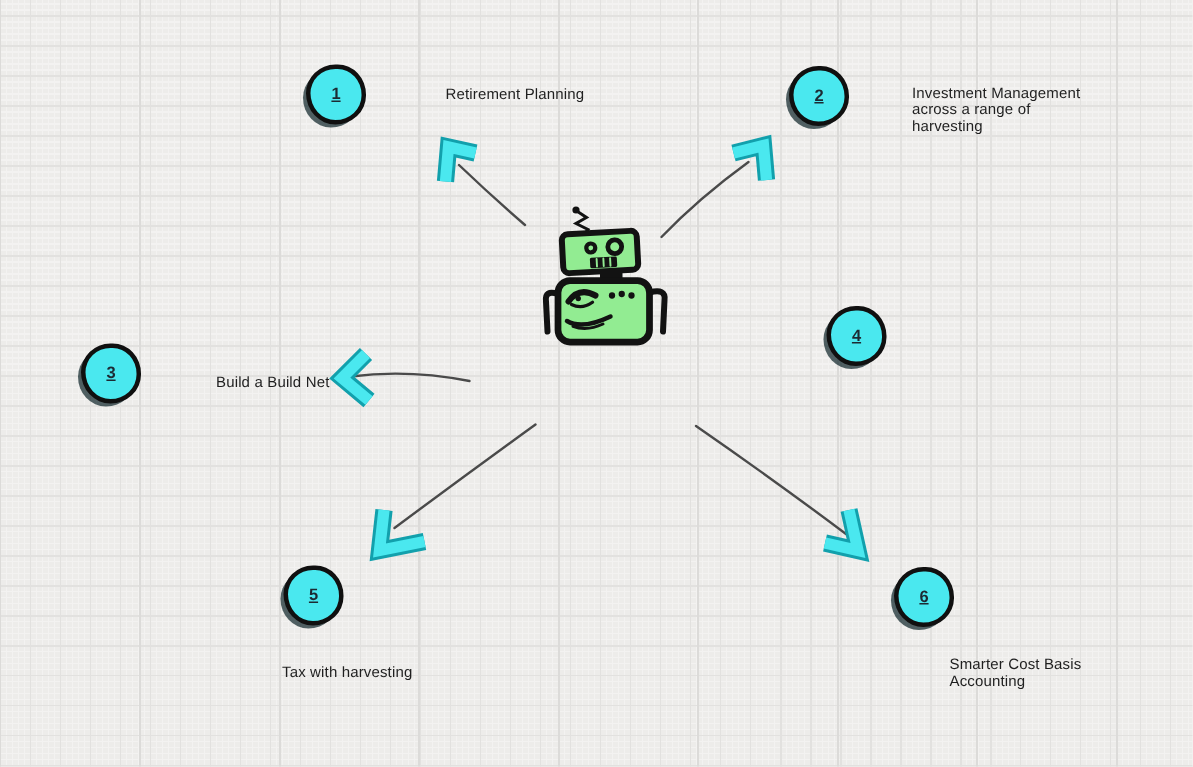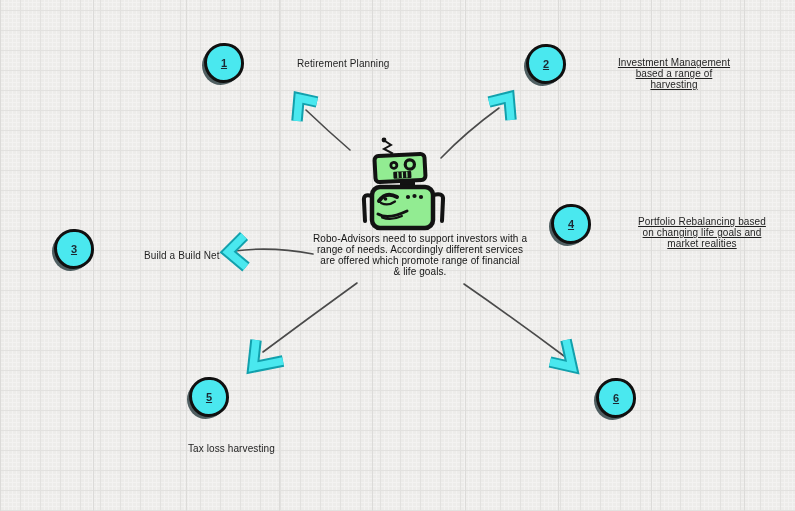--- a/index.html
+++ b/index.html
@@ -29,21 +29,21 @@
   .node span{
     font-size:11px;font-weight:700;color:#1c2a33;
     text-decoration:underline;line-height:1;
   }
   .label{
     position:absolute;color:#1f1f1f;font-size:10px;line-height:11px;
     letter-spacing:.1px;
     padding-left:42px;
   }
   .label div{white-space:nowrap;}
-  .center-align{text-align:center;text-decoration:underline;}
+  .center-align{text-align:left;}
   .center-text{
     position:absolute;left:290px;top:233px;width:260px;
     color:#141414;font-size:10px;line-height:11px;text-align:center;
     letter-spacing:.1px;
   }
 </style>
 </head>
 <body>
 
 <div class="stage">
@@ -95,63 +95,56 @@
       <path d="M26,70 Q33,73.5 40,68.5" stroke-width="2.2"></path>
       <circle cx="30.5" cy="66" r="1.8" fill="#121212" stroke="none"></circle>
       <circle cx="53" cy="64" r="2.1" fill="#121212" stroke="none"></circle>
       <circle cx="59.5" cy="63" r="2.1" fill="#121212" stroke="none"></circle>
       <circle cx="66" cy="64" r="2.1" fill="#121212" stroke="none"></circle>
       <path d="M23,81 Q33,87 52,78" stroke-width="3"></path>
       <path d="M27,84.5 Q36,88 47,83" stroke-width="2"></path>
     </g>
   </svg>
 
-  <div class="center-text">
-    <div>Robo-Advisors need to support investors with a</div>
-    <div>range of needs. Accordingly different services</div>
-    <div>are offered which promote  range of financial</div>
-    <div>&amp; life goals.</div>
-  </div>
 
   <div class="node" style="left:204px;top:43px">
     <span>1</span>
   </div>
   <div class="label" style="left:255px;top:58px">
     <div>Retirement Planning</div>
   </div>
 
   <div class="node" style="left:526px;top:44px">
     <span>2</span>
   </div>
   <div class="label center-align" style="left:566px;top:57px;width:132px">
     <div>Investment Management</div>
-    <div>based a range of</div>
+    <div>across a range of</div>
     <div>harvesting</div>
   </div>
 
   <div class="node" style="left:54px;top:229px">
     <span>3</span>
   </div>
   <div class="label" style="left:102px;top:250px">
     <div>Build a Build Net</div>
   </div>
 
   <div class="node" style="left:551px;top:204px">
     <span>4</span>
   </div>
-  <div class="label center-align" style="left:584px;top:216px;width:152px">
-    <div>Portfolio Rebalancing based</div>
-    <div>on changing life goals and</div>
-    <div>market realities</div>
-  </div>
 
   <div class="node" style="left:189px;top:377px">
     <span>5</span>
   </div>
   <div class="label" style="left:146px;top:443px">
-    <div>Tax loss harvesting</div>
+    <div>Tax with harvesting</div>
   </div>
 
   <div class="node" style="left:596px;top:378px">
     <span>6</span>
   </div>
+  <div class="label center-align" style="left:591px;top:438px;width:112px">
+    <div>Smarter Cost Basis</div>
+    <div>Accounting</div>
+  </div>
 
 </div>
 
 </body></html>

